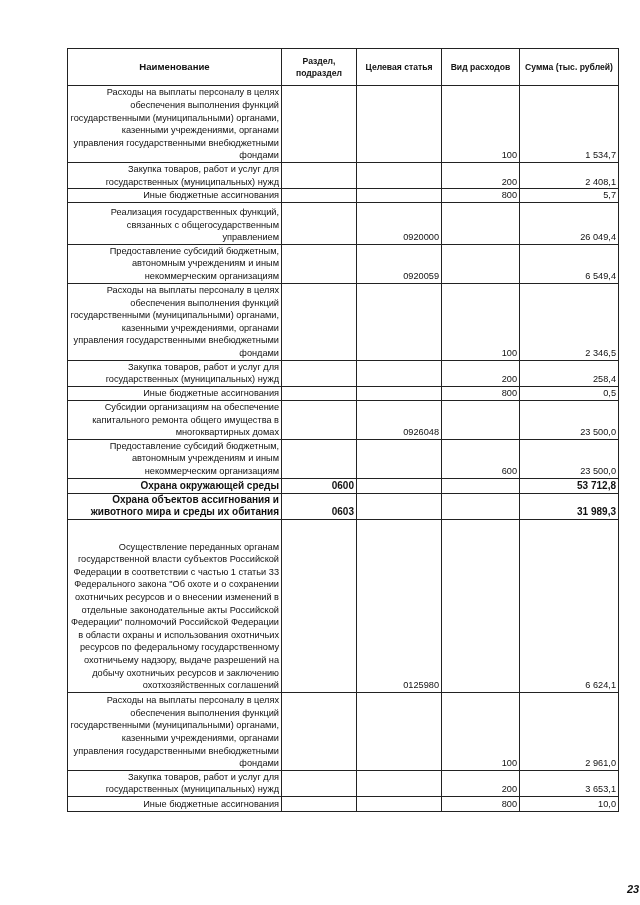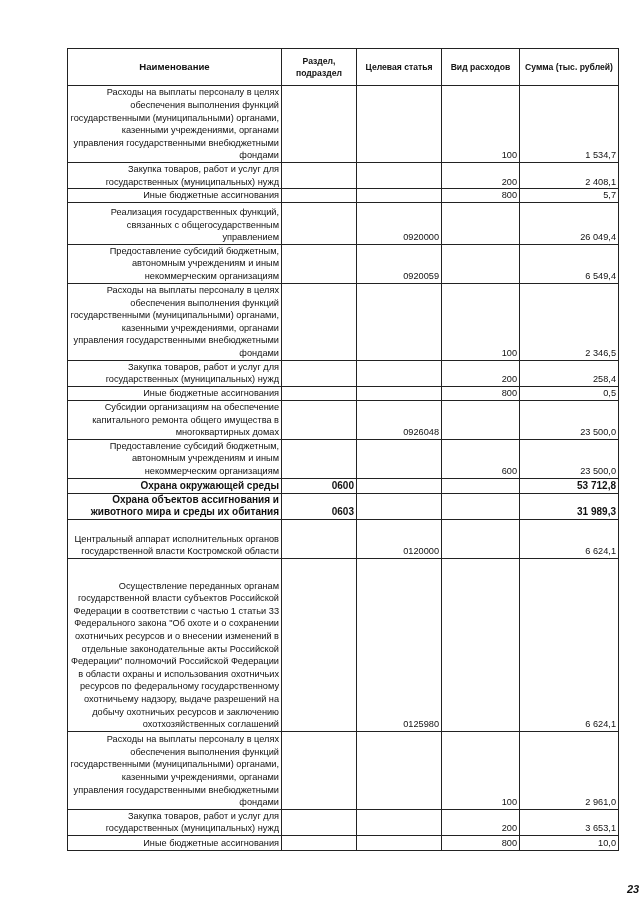--- a/index.html
+++ b/index.html
@@ -120,27 +120,20 @@
         <td class="num"></td>
         <td class="num">53 712,8</td>
       </tr>
       <tr class="bold" style="height: 25px;">
         <td class="name">Охрана объектов ассигнования и животного мира и среды их обитания</td>
         <td class="num">0603</td>
         <td class="num"></td>
         <td class="num"></td>
         <td class="num">31 989,3</td>
       </tr>
-      <tr style="height: 39px;">
-        <td class="name">Центральный аппарат исполнительных органов государственной власти Костромской области</td>
-        <td class="num"></td>
-        <td class="num">0120000</td>
-        <td class="num"></td>
-        <td class="num">6 624,1</td>
-      </tr>
       <tr style="height: 173px;">
         <td class="name">Осуществление переданных органам государственной власти субъектов Российской Федерации в соответствии с частью 1 статьи 33 Федерального закона "Об охоте и о сохранении охотничьих ресурсов и о внесении изменений в отдельные законодательные акты Российской Федерации" полномочий Российской Федерации в области охраны и использования охотничьих ресурсов по федеральному государственному охотничьему надзору, выдаче разрешений на добычу охотничьих ресурсов и заключению охотхозяйственных соглашений</td>
         <td class="num"></td>
         <td class="num">0125980</td>
         <td class="num"></td>
         <td class="num">6 624,1</td>
       </tr>
       <tr style="height: 78px;">
         <td class="name">Расходы на выплаты персоналу в целях обеспечения выполнения функций государственными (муниципальными) органами, казенными учреждениями, органами управления государственными внебюджетными фондами</td>
         <td class="num"></td>

